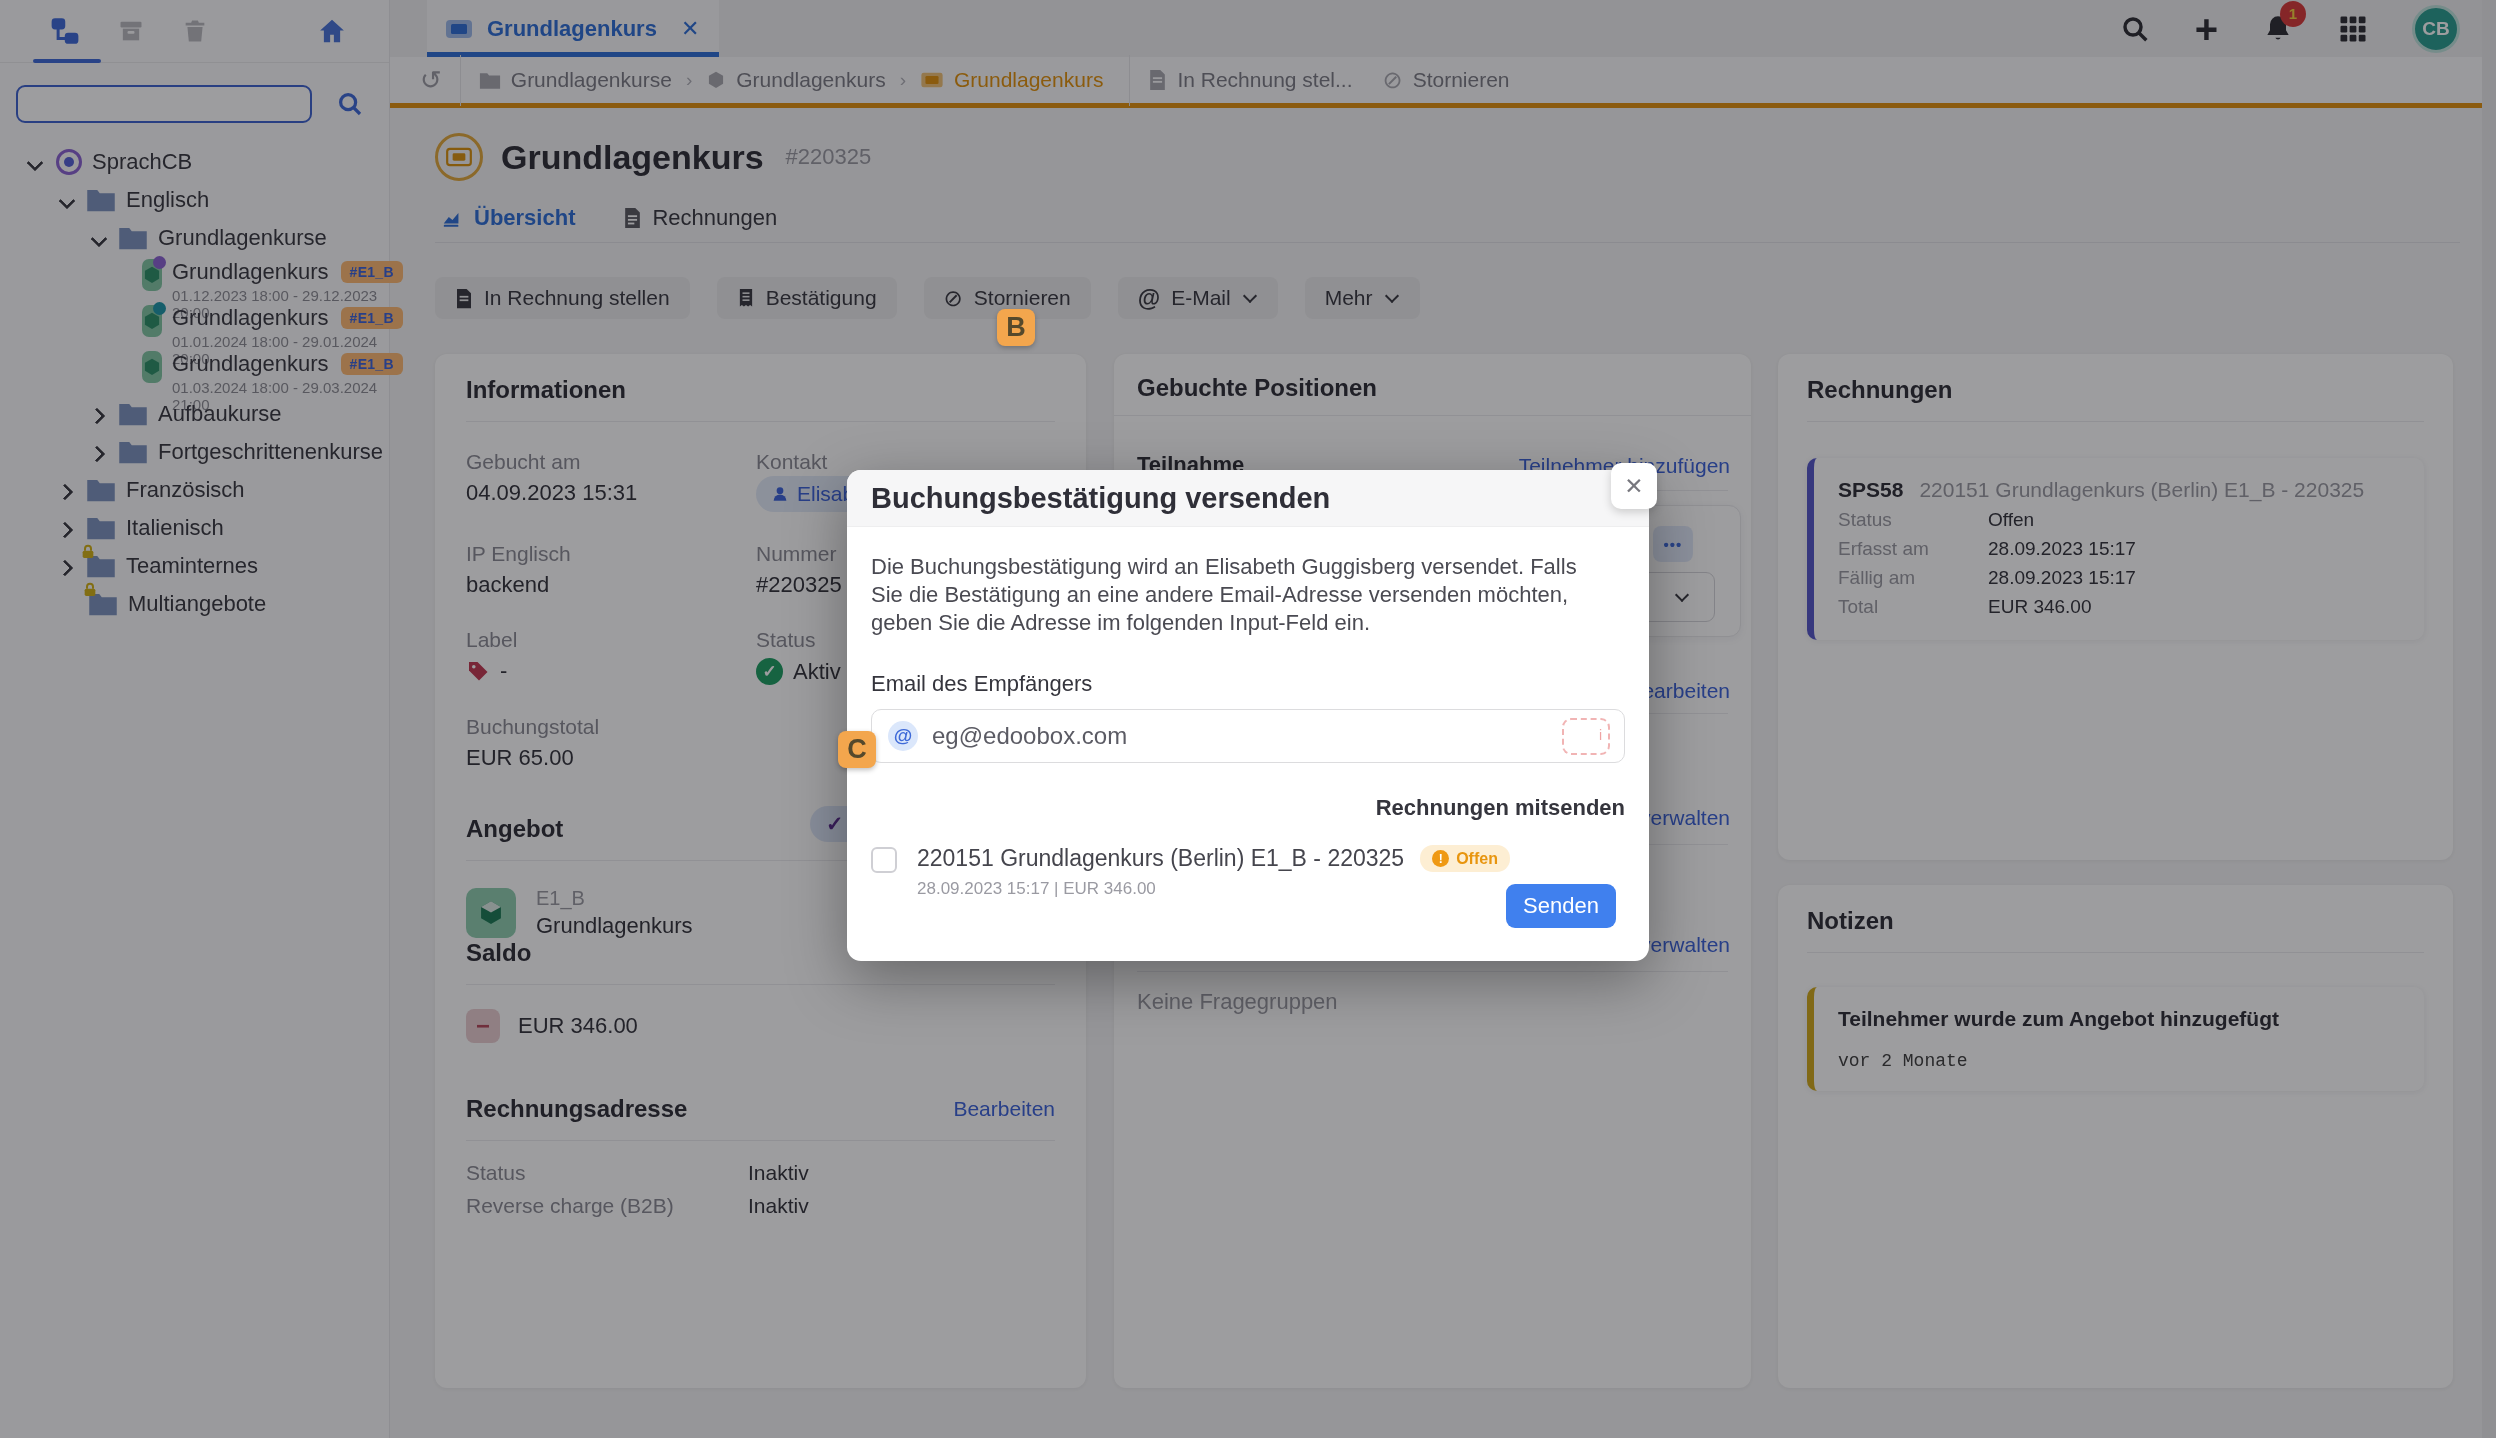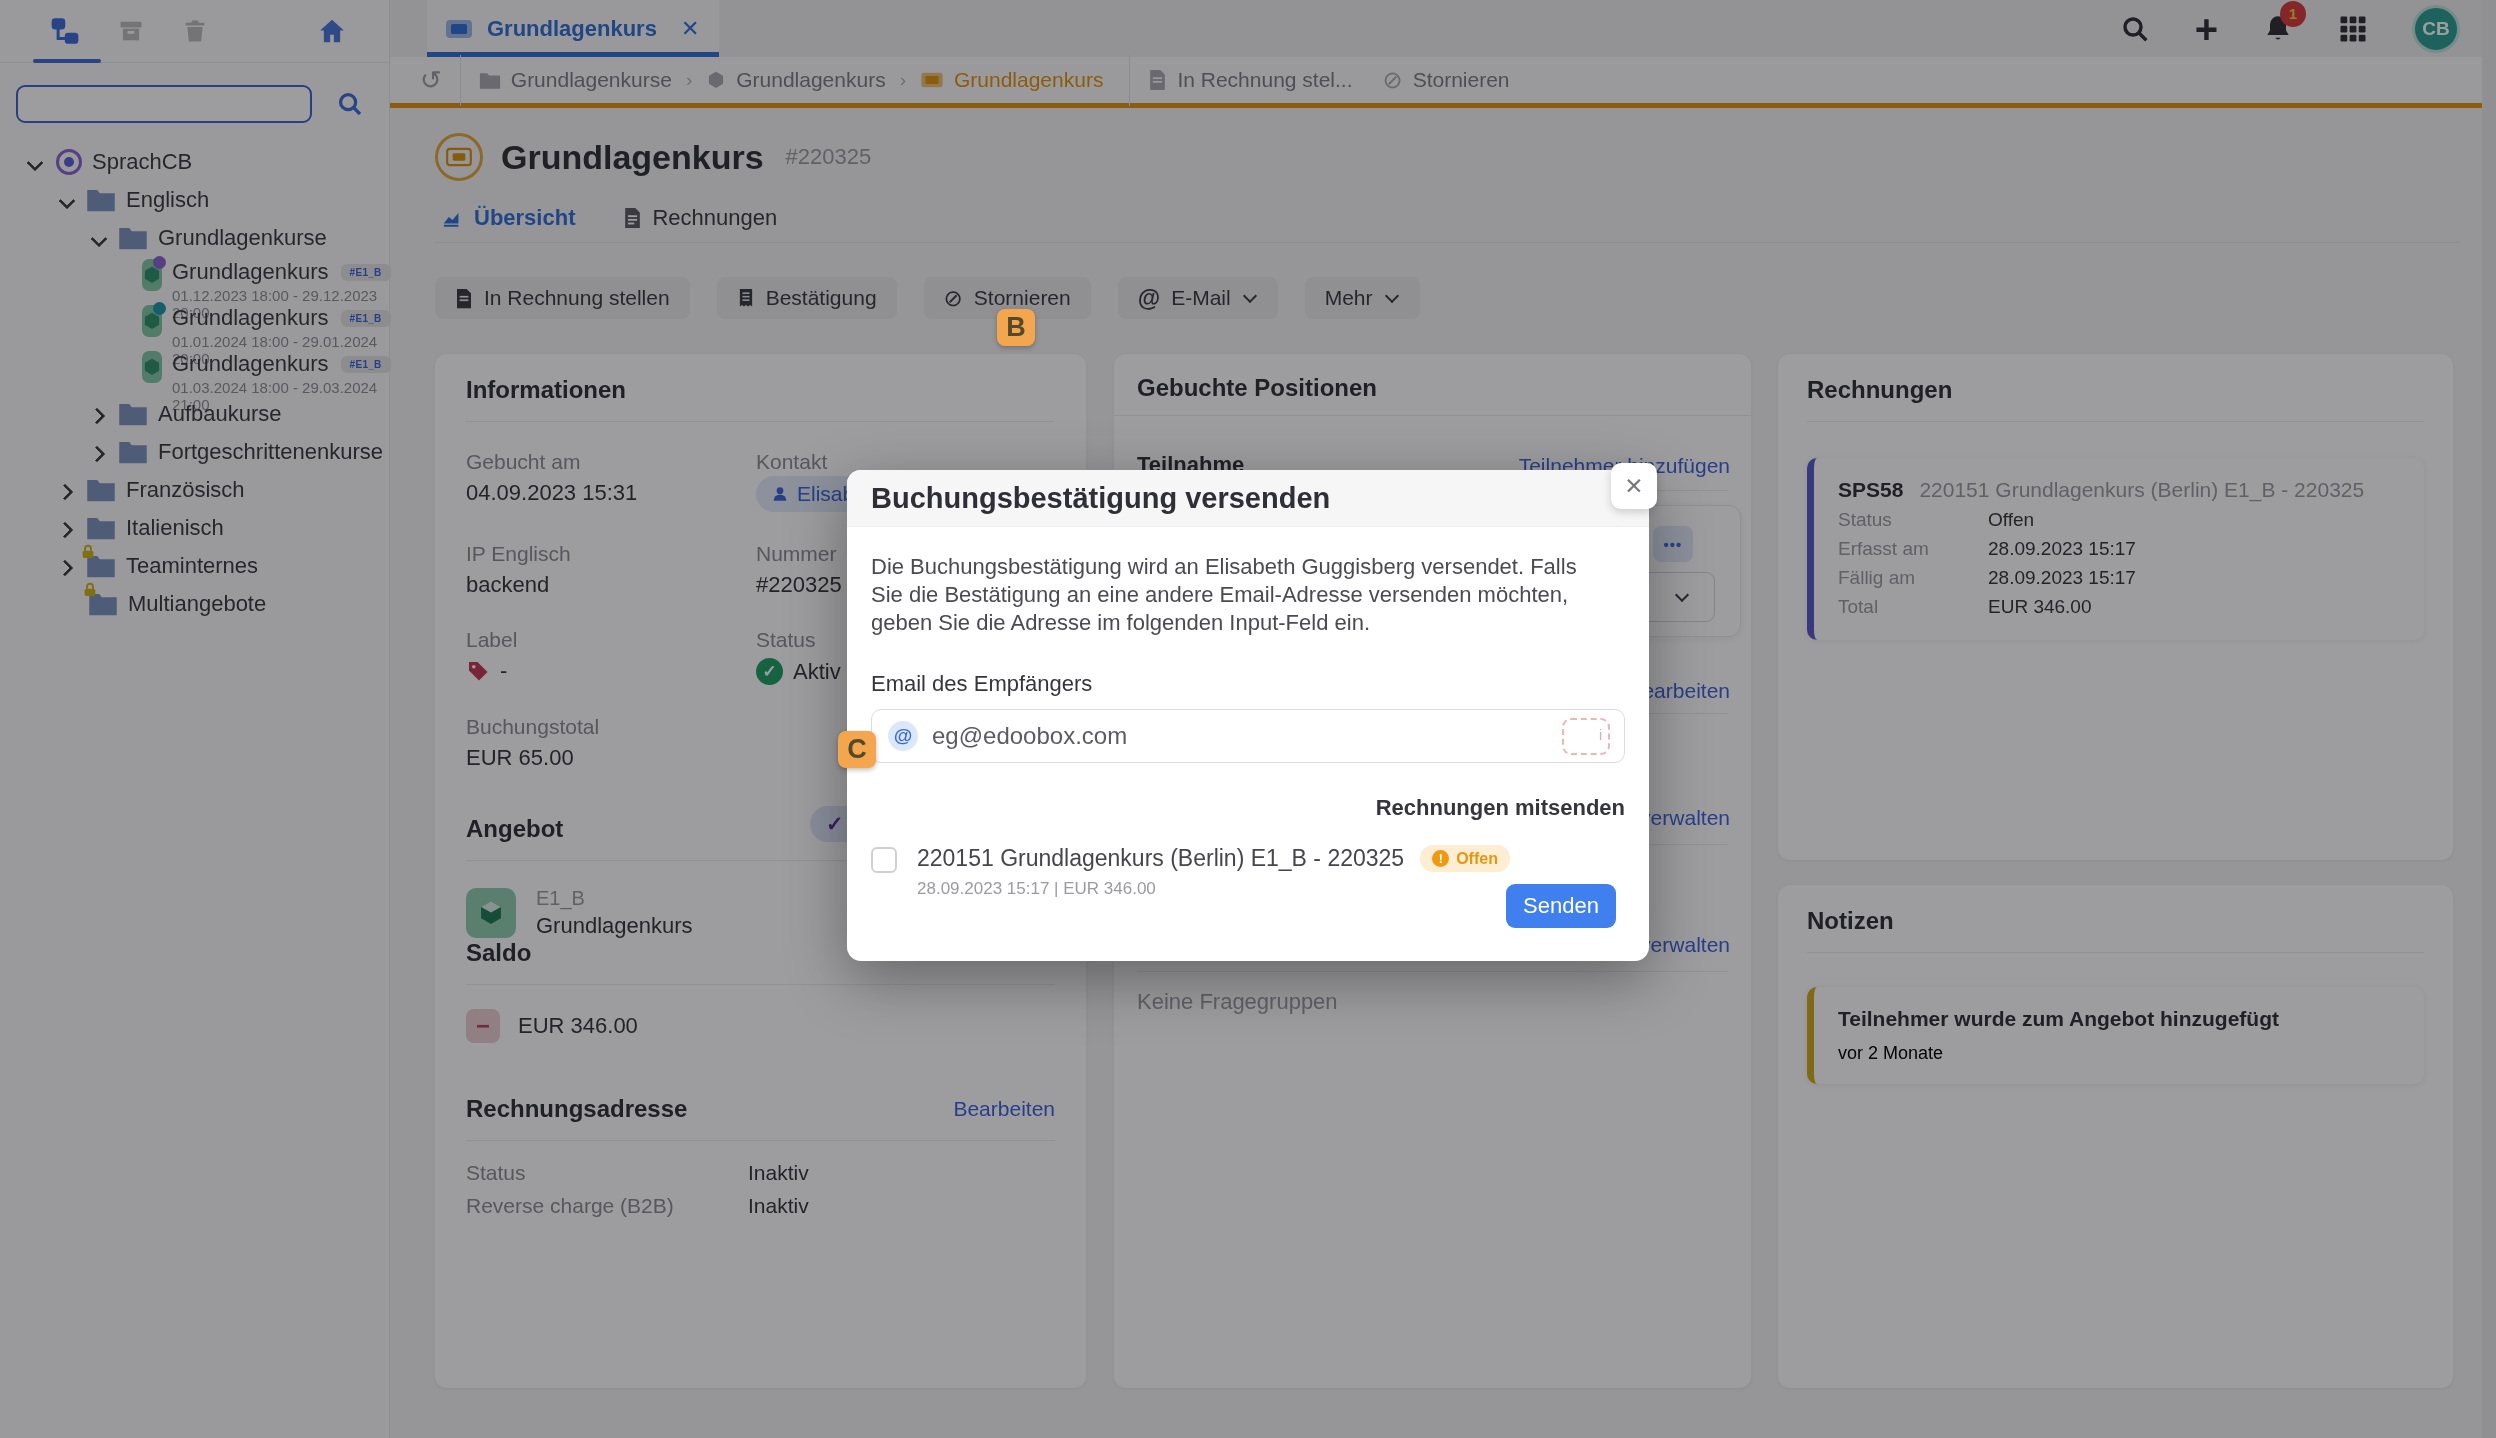--- a/index.html
+++ b/index.html
@@ -32,21 +32,21 @@
   .chev.down::before { transform:rotate(45deg); }
   .chev.right::before { transform:rotate(-45deg); left:5px; top:9px; }
   .radio-ic { width:26px; height:26px; border:3px solid #8a63d2; border-radius:50%;
     display:flex; align-items:center; justify-content:center; margin:0 10px 0 8px; }
   .radio-ic::after { content:""; width:10px; height:10px; border-radius:50%; background:#5661d6; }
   .folder-wrap { position:relative; margin:0 10px 0 6px; }
   .cube-ic { position:relative; width:32px; height:32px; margin:0 10px 0 2px; border-radius:7px;
     background:#82c6a4; display:flex; align-items:center; justify-content:center; }
   .cube-dot { position:absolute; right:-4px; top:-3px; width:13px; height:13px; border-radius:50%; }
   .lock-badge { position:absolute; left:-6px; top:-9px; }
-  .tbadge { margin-left:12px; background:#e5e5e5; color:#3c63d9; font-size:10px; font-weight:bold;
+  .tbadge { margin-left:12px; background:#fdba74; color:#3c63d9; font-size:14px; font-weight:bold;
     padding:3px 9px; border-radius:6px; letter-spacing:.3px; }
   .tdate { font-size:15px; color:#8d8d95; margin-top:2px; }
 
   
   #tabstrip { position:absolute; left:390px; top:0; right:0; height:57px; background:#efeff1; }
   #tab-active { position:absolute; left:37px; top:0; width:292px; height:57px; background:#f8f8fa;
     display:flex; align-items:center; padding:0 18px; gap:14px; }
   #tab-active::after { content:""; position:absolute; left:0; bottom:0; height:5px; width:100%; background:#2f6fd6; }
   #tab-active .tlabel { color:#2f6fd6; font-size:22px; font-weight:bold; }
   #tab-close { color:#2f6fd6; font-size:22px; margin-left:10px; cursor:pointer; }
@@ -141,21 +141,21 @@
   .inv-code { font-size:21px; font-weight:bold; color:#2f2f38; }
   .inv-name { font-size:21px; color:#9a9aa2; }
   .inv-kv { display:flex; font-size:19px; margin-top:7px; }
   .inv-kv .k { width:150px; color:#9a9aa2; }
   .inv-kv .v { color:#35353d; }
   .inv-kv:first-of-type { margin-top:18px; }
 
   .note-item { margin-top:34px; border-radius:10px; box-shadow:0 1px 6px rgba(40,40,60,.08);
     border-left:7px solid #d0a91c; padding:20px 24px; background:#fff; }
   .note-text { font-size:21px; font-weight:bold; color:#2f2f38; }
-  .note-time { font-size:18px; color:#000000; margin-top:12px; }
+  .note-time { font-size:18px; color:#404040; margin-top:20px;font-family:Liberation Mono, monospace; }
 
   #scroll-rail { position:absolute; right:0; top:0; width:14px; height:1438px; background:#e9e9ec; }
 
   
   #overlay { position:absolute; inset:0; background:rgba(10,10,14,0.40); z-index:40; }
   #modal { position:absolute; left:847px; top:470px; width:802px; height:491px; background:#fff;
     border-radius:14px; z-index:50; box-shadow:0 18px 60px rgba(0,0,0,.35); }
   #modal-head { height:57px; background:#f6f6f7; border-radius:14px 14px 0 0; border-bottom:1px solid #eeeeef;
     display:flex; align-items:center; padding:0 24px; }
   #modal-title { font-size:29px; font-weight:bold; color:#2f2f38; }

